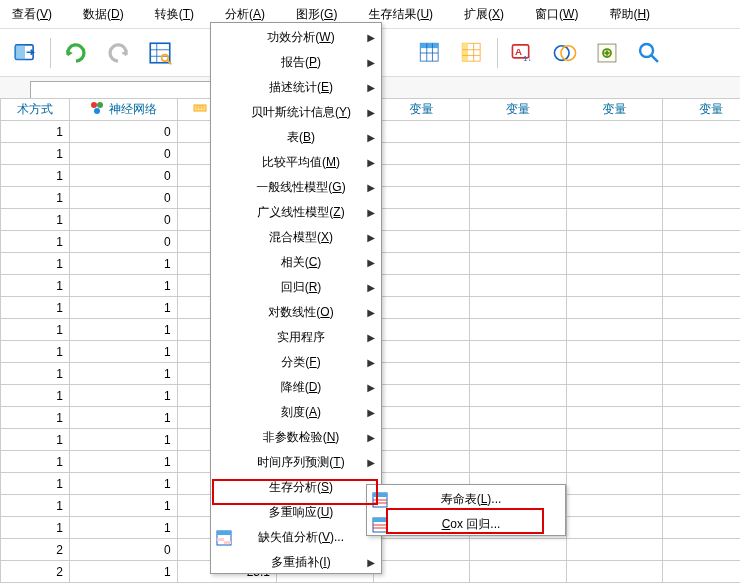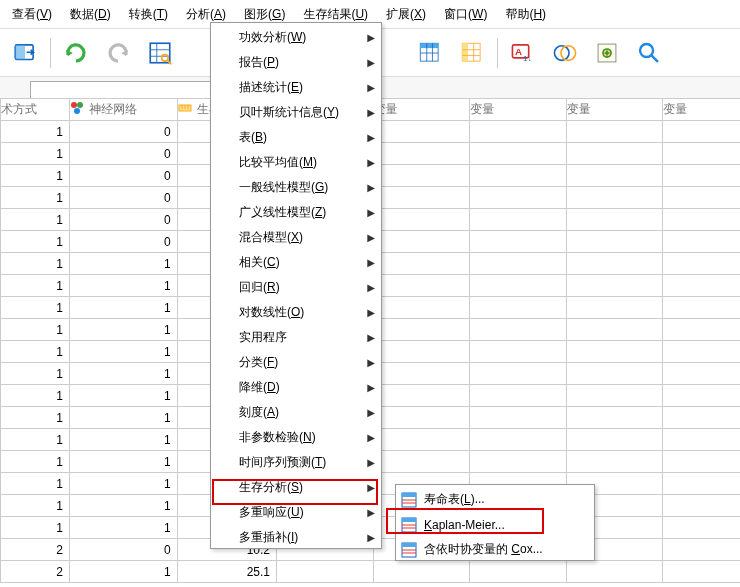--- a/index.html
+++ b/index.html
@@ -1,51 +1,51 @@
 <!DOCTYPE html>
 <html><head>
 <meta charset="utf-8">
 <style>
   * { box-sizing: border-box; margin: 0; padding: 0; font-family: "Microsoft YaHei", SimSun, Arial, sans-serif; }
   body { width: 740px; height: 587px; background: #fff; font-size: 12px; color: #000; overflow: hidden; position: relative; }
 
-  .menubar { display: flex; height: 22px; align-items: center; padding: 14px 4px; border-bottom: 1px solid #e0e0e0; gap: 2px; }
+  .menubar { display: flex; height: 22px; align-items: center; padding: 14px 4px; border-bottom: 1px solid #e0e0e0; gap: 15px; }
   .menubar .mitem { padding: 2px 8px; cursor: default; }
   .menubar .mitem .ul { text-decoration: underline; }
 
   .toolbar { display: flex; height: 48px; align-items: center; gap: 8px; padding: 4px 8px; border-bottom: 1px solid #ddd; }
   .toolbar .tbtn { width: 34px; height: 34px; display: flex; align-items: center; justify-content: center; border: 1px solid transparent; }
   .toolbar svg { width: 26px; height: 26px; }
   .sep { width: 1px; height: 30px; background: #ccc; }
   .gap { flex: 0 0 220px; }
 
   .searchbar { display: flex; height: 28px; align-items: center; padding: 2px 30px; border-bottom: 1px solid #ddd; background: #f7f7f7; }
   .searchbar input { flex: 0 0 160px; height: 20px; border: 1px solid #aaa; background: #fff; padding: 0 4px; }
 
   .grid-area { position: absolute; top: 98px; left: 0; right: 0; bottom: 0; overflow: hidden; }
   table.grid { border-collapse: collapse; width: 760px; }
   table.grid th, table.grid td { border: 1px solid #ccc; height: 22px; font-weight: normal; }
-  table.grid th { background: #fff; color: #737373; text-align: left; }
+  table.grid th { background: #fff; color: #0369a1; text-align: center; }
   table.grid td { text-align: right; padding-right: 6px; }
   table.grid th.colh { min-width: 50px; }
   table.grid th .hdr-ic { display: inline-block; vertical-align: middle; margin-right: 2px; }
   .col0 { width: 48px; }
   .col1 { width: 78px; }
   .col2 { width: 72px; }
   .colx { width: 70px; }
 
   
   .menu { position: absolute; background: #fff; border: 1px solid #999; box-shadow: 2px 2px 4px rgba(0,0,0,0.2); z-index: 20; }
-  .menu .row { display: flex; align-items: center; height: 25px; padding: 4px 18px 0 28px; position: relative; cursor: default; }
+  .menu .row { display: flex; align-items: center; height: 25px; padding: 4px 18px 0 28px; position: relative; cursor: default; justify-content: center; }
   .menu .row .label .ul { text-decoration: underline; }
   .menu .row .arrow { position: absolute; right: 6px; font-size: 10px; color: #333; }
   .menu .row .mic { position: absolute; left: 4px; width: 18px; height: 18px; display: flex; align-items: center; justify-content: center; }
 
   .menu1 { top: 22px; left: 210px; width: 172px; }
-  .menu2 { top: 484px; left: 395px; width: 200px; }
+  .menu2 { top: 484px; left: 366px; width: 200px; }
 
   .redbox1 { left: 2px; top: 457px; width: 166px; height: 26px; }
   .redbox2 { position: absolute; border: 2px solid #d00; z-index: 30; left: 386px; top: 508px; width: 158px; height: 26px; }
 
   .ruler-ic { width:14px; height:14px; display:inline-block; }
 </style>
 </head>
 <body>
 
 <div class="menubar">
@@ -467,20 +467,31 @@
     </div>
     <div class="row">
       <span class="label">生存分析(<span class="ul">S</span>)</span>
       <span class="arrow">▶</span>
     </div>
     <div class="row">
       <span class="label">多重响应(<span class="ul">U</span>)</span>
       <span class="arrow">▶</span>
     </div>
     <div class="row">
+      <span class="mic">
+        <svg width="16" height="16">
+          <rect x="1" y="1" width="14" height="14" fill="#fff" stroke="#1565c0"></rect>
+          <rect x="1" y="1" width="14" height="4" fill="#4fa8e8"></rect>
+          <rect x="1" y="8" width="7" height="3" fill="#ffcdd2"></rect>
+          <rect x="8" y="11" width="7" height="3" fill="#ffcdd2"></rect>
+        </svg>
+      </span>
+      <span class="label">缺失值分析(<span class="ul">V</span>)...</span>
+    </div>
+    <div class="row">
       <span class="label">多重插补(<span class="ul">I</span>)</span>
       <span class="arrow">▶</span>
     </div>
   </div>
 <div class="hl redbox1" style="position:absolute; top:479px; left:212px; width:166px; height:26px; border:2px solid #d00; z-index:25; pointer-events:none;"></div>
 
 <div class="menu menu2" id="menu2">
     <div class="row">
       <span class="mic">
         <svg width="16" height="16">
@@ -494,27 +505,16 @@
     </div>
     <div class="row">
       <span class="mic">
         <svg width="16" height="16">
           <rect x="1" y="1" width="14" height="14" fill="#fff" stroke="#1565c0"></rect>
           <rect x="1" y="1" width="14" height="4" fill="#4fa8e8"></rect>
           <line x1="1" y1="8" x2="15" y2="8" stroke="#e53935"></line>
           <line x1="1" y1="11" x2="15" y2="11" stroke="#e53935"></line>
         </svg>
       </span>
-      <span class="label"><span class="ul">K</span>aplan-Meier...</span>
-    </div>
-    <div class="row">
-      <span class="mic">
-        <svg width="16" height="16">
-          <rect x="1" y="1" width="14" height="14" fill="#fff" stroke="#1565c0"></rect>
-          <rect x="1" y="1" width="14" height="4" fill="#4fa8e8"></rect>
-          <line x1="1" y1="8" x2="15" y2="8" stroke="#e53935"></line>
-          <line x1="1" y1="11" x2="15" y2="11" stroke="#e53935"></line>
-        </svg>
-      </span>
-      <span class="label">含依时协变量的 <span class="ul">C</span>ox...</span>
+      <span class="label"><span class="ul">C</span>ox 回归...</span>
     </div>
   </div>
 <div class="redbox2"></div>
 
 </body></html>

